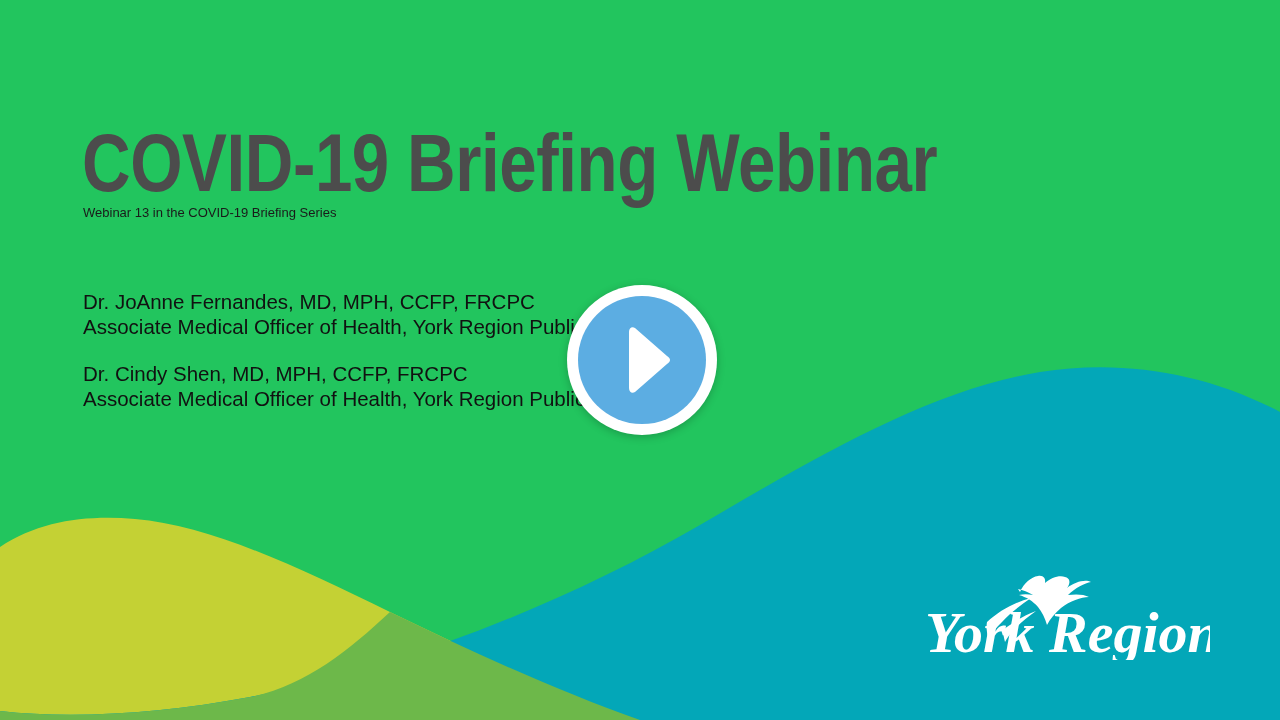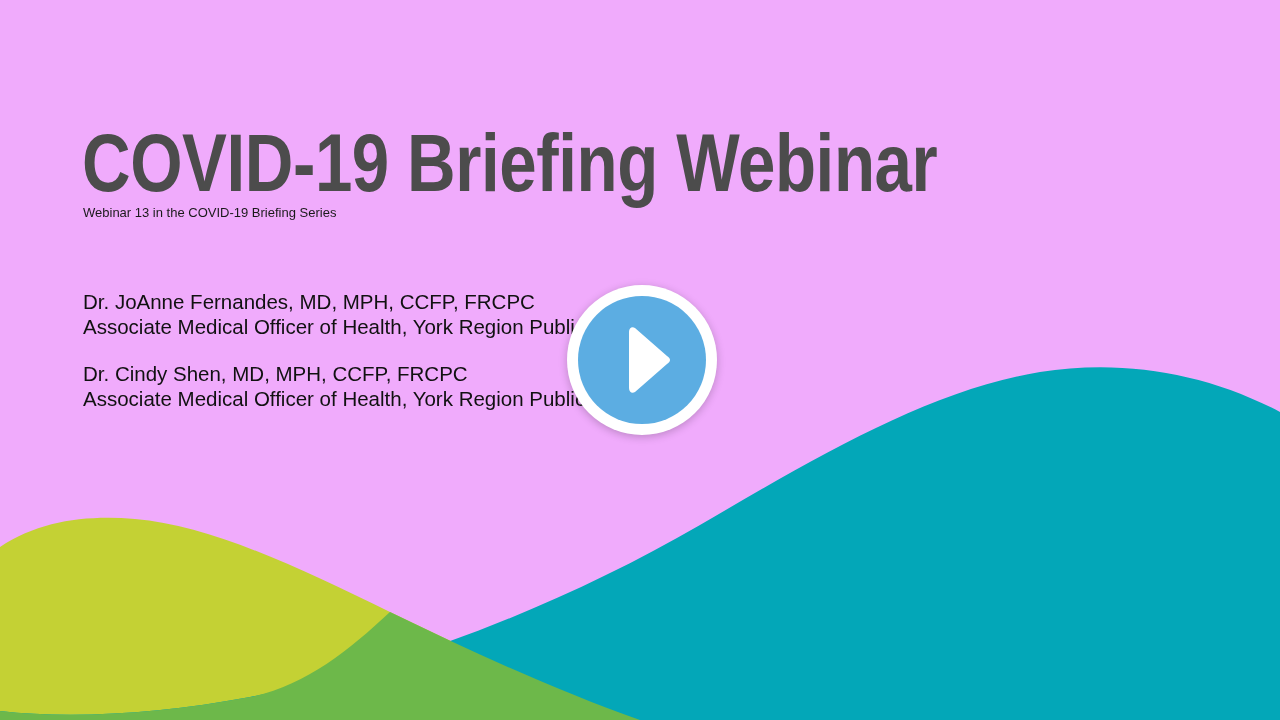--- a/index.html
+++ b/index.html
@@ -9,21 +9,21 @@
     background: #ffffff;
   }
   body {
     font-family: "Liberation Sans", sans-serif;
   }
 
   #slide {
     position: relative;
     width: 1280px;
     height: 720px;
-    background: #f0abfc;
+    background: #22c55e;
     overflow: hidden;
   }
 
   
   .waves {
     position: absolute;
     inset: 0;
     width: 1280px;
     height: 720px;
     pointer-events: none;
@@ -150,14 +150,34 @@
 
   <div class="play-button" role="button" title="Play">
     <div class="play-ring"></div>
     <div class="play-disc"></div>
     <svg class="play-tri" viewBox="0 0 150 150" aria-hidden="true">
       <path fill="#ffffff" d="M62,47 C62,43 65,41 68,43 L100,71 C104,74 104,76 100,79
                L68,107 C65,109 62,107 62,103 Z"></path>
     </svg>
   </div>
 
+  <div class="logo">
+    <svg viewBox="0 0 285 108" width="285" height="108" aria-hidden="true">
+
+      <g fill="#ffffff">
+        <path d="M95,40 C99,31 106,25 113,24 C118,23 121,26 120,31
+                 C126,26 134,23 140,25 C145,26 146,31 142,36
+                 C150,30 160,27 166,30 C160,31 150,36 143,43
+                 C150,42 159,42 164,45 C156,45 145,49 136,56
+                 C130,61 125,67 122,73 C120,66 117,60 113,55
+                 C108,49 101,45 94,43 C98,42 103,42 108,43
+                 C103,40 98,38 93,37 Z"></path>
+        <path d="M62,70 C74,59 90,50 106,46 C96,53 85,61 77,70
+                 C71,76 67,81 63,86 C62,81 61,75 62,70 Z"></path>
+        <path d="M78,78 C88,70 100,63 111,59 C103,65 95,71 89,78
+                 C85,82 82,86 80,90 C79,86 78,82 78,78 Z"></path>
+      </g>
+
+      <text x="0" y="100" font-family="Liberation Serif, serif" font-size="58" font-weight="700" font-style="italic" fill="#ffffff">York Region</text>
+    </svg>
+  </div>
 
 </div>
 
 </body></html>

